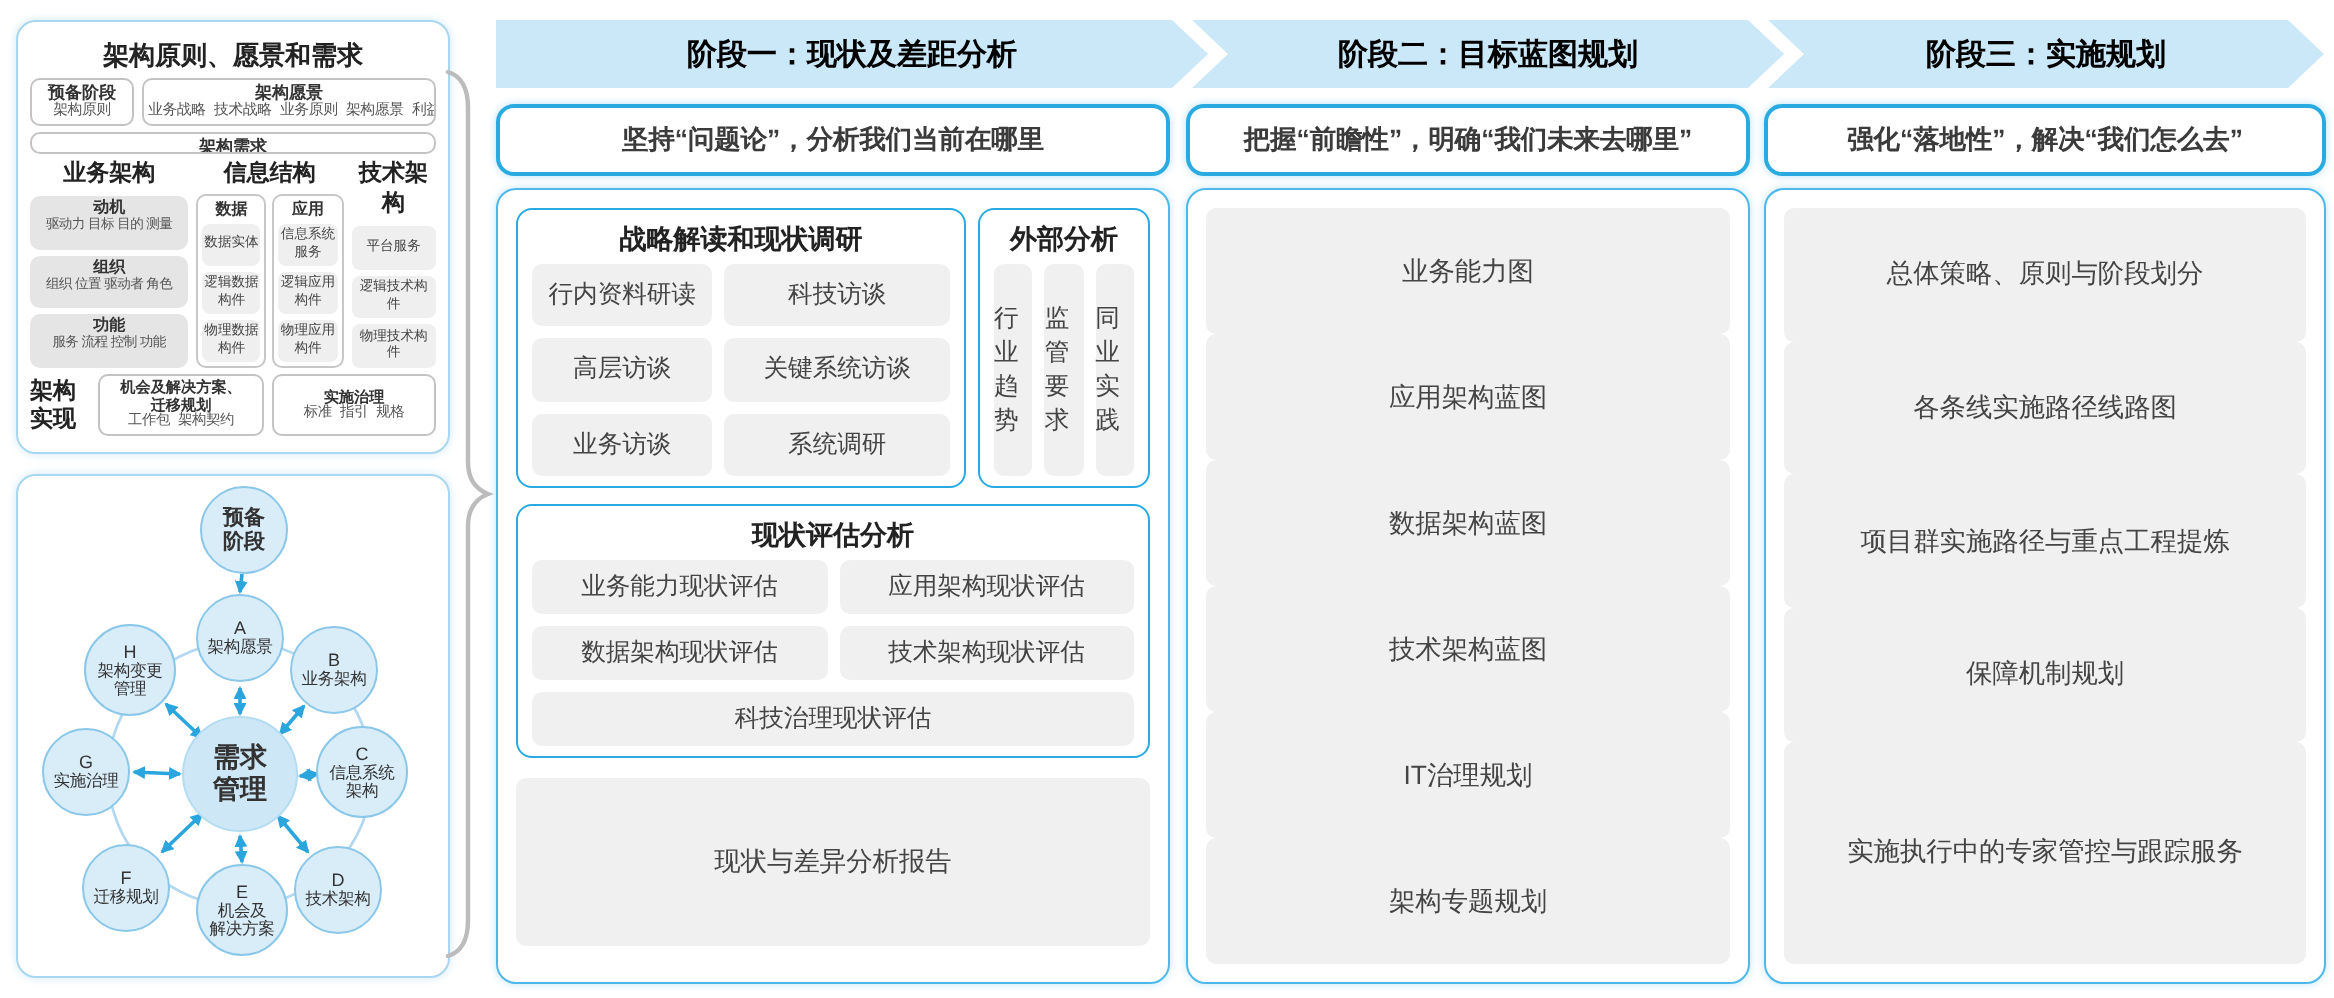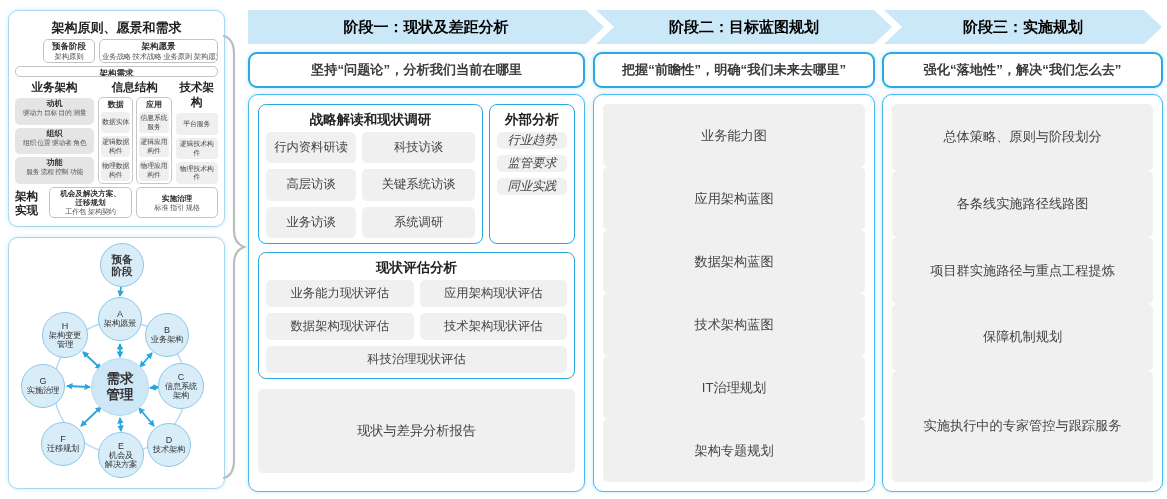--- a/index.html
+++ b/index.html
@@ -5,22 +5,22 @@
   * { box-sizing: border-box; margin: 0; padding: 0; }
   html,body { width:1167px; height:499px; background:#fff; font-family:"Liberation Sans", sans-serif; }
   .canvas { position:relative; width:1167px; height:499px; background:#fff; overflow:hidden; }
 
   
   .panel { position:absolute; background:#fff; border:1.5px solid #a9d7ef; border-radius:10px; box-shadow:0 0 4px rgba(120,190,230,.35); }
   .lt { left:8px; top:10px; width:217px; height:217px; padding:8px 6px; display:flex; flex-direction:column; gap:3px; overflow:hidden; }
   .lt-title { font-size:13px; font-weight:bold; color:#222; text-align:center; line-height:17px; }
   .wbox { background:#fff; border:1px solid #c3c3c3; border-radius:5px; text-align:center; padding:1px 2px; overflow:hidden; }
   .wbox .t { font-size:8.5px; font-weight:bold; color:#333; line-height:11px; }
-  .wbox .s { font-size:7.4px; color:#555; line-height:9px; letter-spacing:-0.2px; white-space:nowrap; }
-  .row1 { display:flex; gap:4px; height:30px;margin-left:28px; }
+  .wbox .s { font-size:7.4px; color:#555; line-height:9px; letter-spacing:-0.2px; white-space:nowrap;font-family:Liberation Mono, monospace; }
+  .row1 { display:flex; gap:4px; height:30px; }
   .row1 .prep { width:52px; }
   .row1 .vision { flex:1; }
   .reqbox { height:27px; }
   .sections { display:flex; gap:4px; flex:1; }
   .sec-title { font-size:11.5px; font-weight:bold; color:#222; text-align:center; line-height:15px; }
   .col-biz { width:84px; display:flex; flex-direction:column; gap:3px; }
   .gbox { background:#e5e5e5; border-radius:5px; text-align:center; padding:1px 1px; }
   .gbox .t { font-size:8px; font-weight:bold; color:#333; line-height:10px; }
   .gbox .s { font-size:6.8px; color:#555; line-height:8.5px; letter-spacing:-0.3px; white-space:nowrap; }
   .col-info { width:78px; display:flex; flex-direction:column; gap:2px; }
@@ -59,21 +59,21 @@
   .container { position:absolute; top:94px; height:398px; background:#fff; border:1.5px solid #4cb9ea; border-radius:10px; padding:9px; box-shadow:0 0 4px rgba(80,180,230,.35); }
 
   
   .p1-row1 { display:flex; gap:6px; height:140px; }
   .bluebox { border:1.5px solid #29abe2; border-radius:8px; padding:5px 7px; display:flex; flex-direction:column; background:#fff; }
   .bluebox .bt { font-size:13.5px; font-weight:bold; color:#222; text-align:center; line-height:20px; }
   .item { background:#f0f0f0; border-radius:5px; display:flex; align-items:center; justify-content:center; font-size:12.3px; color:#444; }
   .strategy { flex:1; }
   .strategy .grid { flex:1; display:grid; grid-template-columns:1fr 1.25fr; gap:6px; margin-top:2px; }
   .external { width:86px; }
-  .external .stack { flex:1; display:flex; flex-direction:column; gap:6px; margin-top:2px;font-style:italic; }
+  .external .stack { flex:1; display:flex; gap:6px; margin-top:2px; }
   .assessment { margin-top:8px; }
   .assessment .grid { display:grid; grid-template-columns:1fr 1fr; gap:6px; margin-top:2px; }
   .assessment .grid .item { height:27px; }
   .assessment .grid .span2 { grid-column:1 / span 2; }
   .report { margin-top:10px; height:84px; font-size:13.2px; }
 
   
   .stackcol { display:flex; flex-direction:column; justify-content:space-between; height:100%; }
   .stackcol .item { height:70px; font-size:13.2px; }
   .stackcol .tall { height:117px; }

